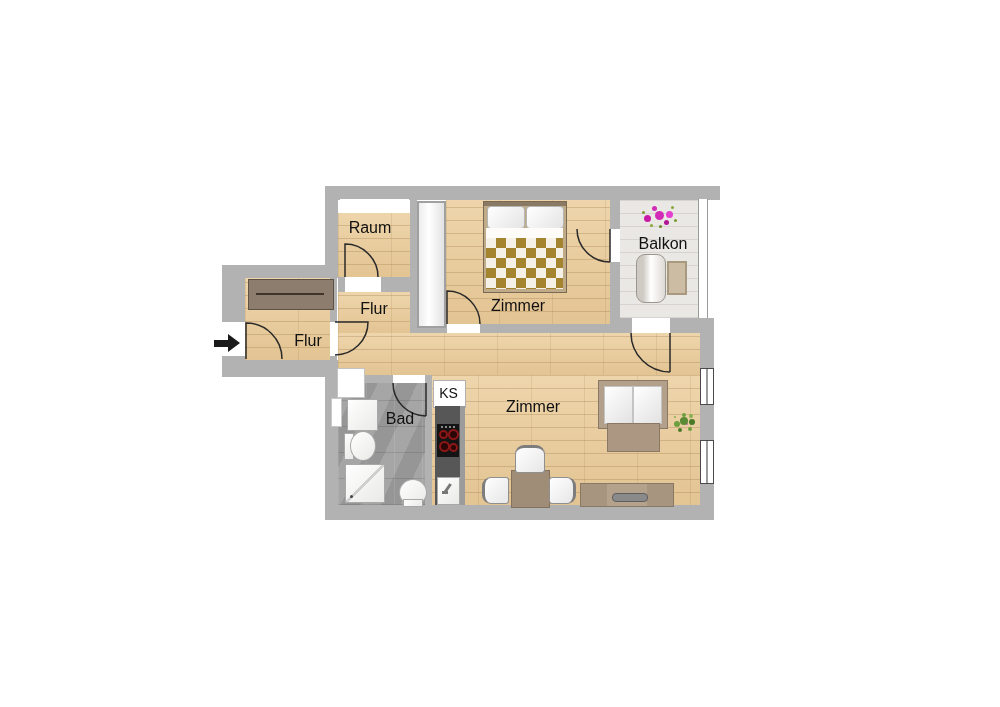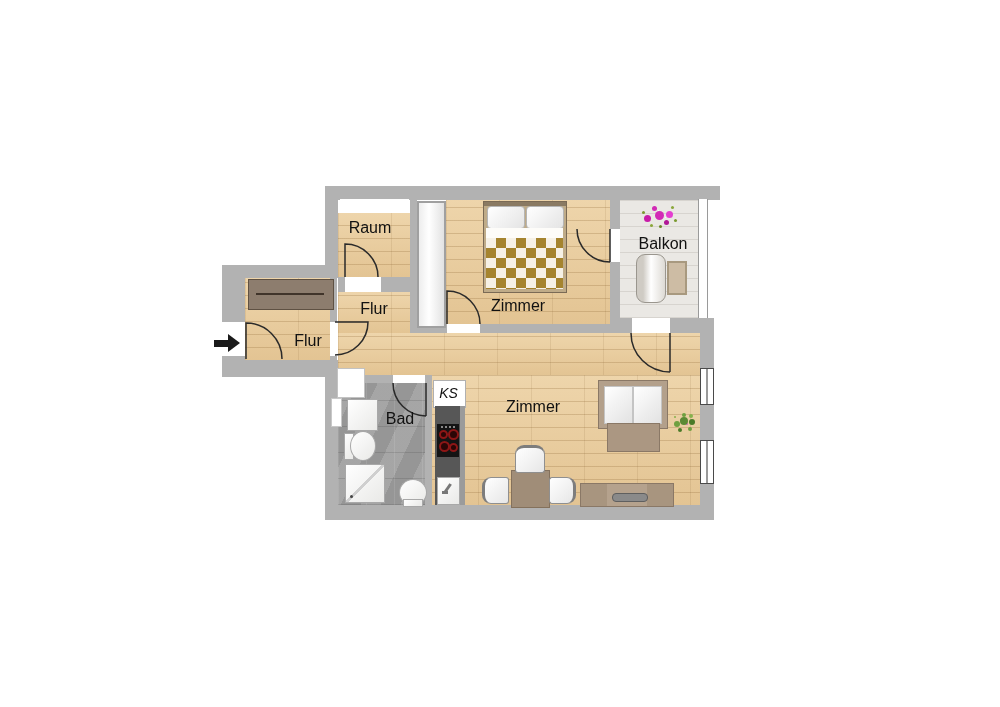--- a/index.html
+++ b/index.html
@@ -73,21 +73,21 @@
   <div class="wall" style="left:425px;top:375px;width:7px;height:130px;"></div>
 
   <div class="white" style="left:340px;top:199px;width:69px;height:14px;"></div>
   <div class="white" style="left:698px;top:199px;width:8px;height:119px;border-left:1px solid #9a9a9a;border-right:1px solid #9a9a9a;"></div>
   <div class="window" style="left:700px;top:368px;width:12px;height:35px;"></div>
   <div class="window" style="left:700px;top:440px;width:12px;height:42px;"></div>
   <div class="white" style="left:337px;top:368px;width:26px;height:28px;border:1px solid #c2c2c2;"></div>
   <div class="white" style="left:331px;top:398px;width:9px;height:27px;border:1px solid #c8c8c8;"></div>
 
   <div class="white" style="left:433px;top:380px;width:31px;height:26px;border:1px solid #b0b0b0;"></div>
-  <div class="ks-label" style="left:433px;top:385px;width:31px;font-style:italic;">KS</div>
+  <div class="ks-label" style="left:433px;top:385px;width:31px;">KS</div>
   <div class="abs" style="left:435px;top:406px;width:25px;height:99px;background:#575757;"></div>
   <div class="abs" style="left:460px;top:406px;width:5px;height:99px;background:#9b9b9b;"></div>
   <div class="abs" style="left:437px;top:424px;width:22px;height:33px;background:#141414;">
     <div class="abs" style="left:4px;top:2px;width:2px;height:2px;background:#888;box-shadow:4px 0 0 #888,8px 0 0 #888,12px 0 0 #888;"></div>
     <div class="burner" style="left:2px;top:6px;width:5px;height:5px;"></div>
     <div class="burner" style="left:11px;top:5px;width:7px;height:7px;"></div>
     <div class="burner" style="left:2px;top:17px;width:7px;height:7px;"></div>
     <div class="burner" style="left:12px;top:19px;width:5px;height:5px;"></div>
   </div>
   <div class="whitebox" style="left:437px;top:477px;width:21px;height:26px;">

